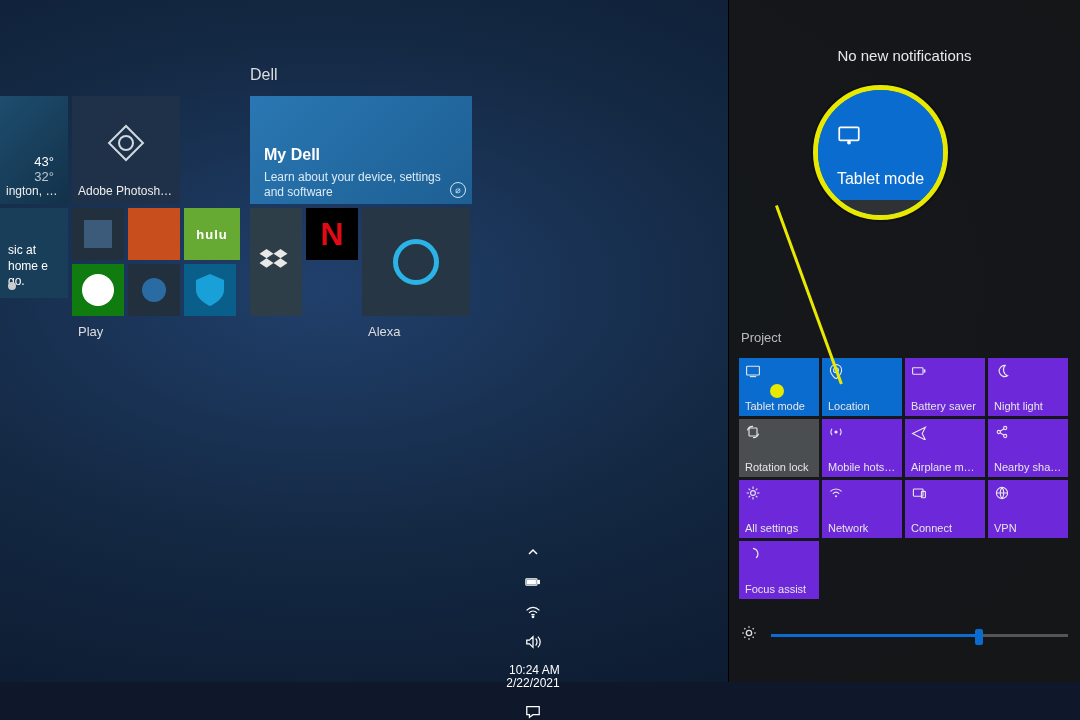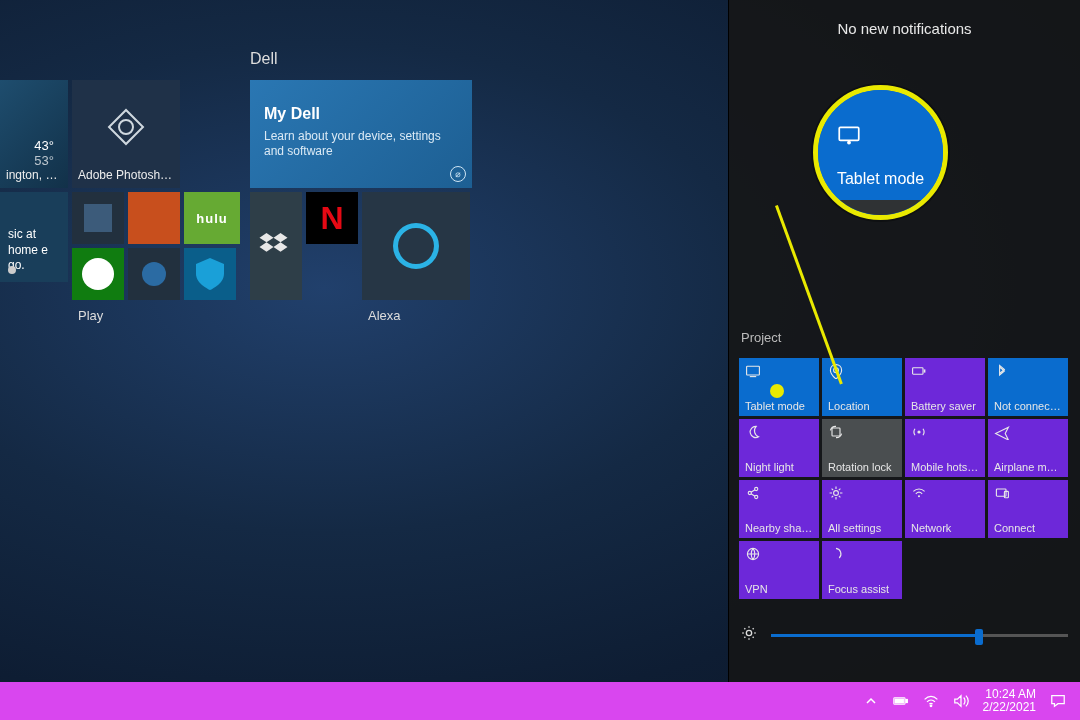--- a/index.html
+++ b/index.html
@@ -3,21 +3,21 @@
 <meta charset="utf-8">
 <style>
   * { box-sizing: border-box; margin: 0; padding: 0; }
   html, body { width: 1080px; height: 720px; overflow: hidden; font-family: "Segoe UI", Arial, sans-serif; }
   body {
     background: radial-gradient(ellipse at 30% 40%, #21406c 0%, #142944 40%, #0e1d33 70%, #0b1728 100%);
     color: #fff;
     position: relative;
   }
   
-  .tiles-area { position:absolute; left:0; top:50px; width:480px; }
+  .tiles-area { position:absolute; left:0; top:66px; width:480px; }
   .group-label { font-size:16px; color:#ddd; margin-left:250px; margin-bottom:8px; }
   .tile { position:absolute; background:#2b4a6a; color:#fff; font-size:13px; display:flex; flex-direction:column; justify-content:flex-end; padding:6px; overflow:hidden; }
   .tile.small { width:52px; height:52px; }
   .tile.app   { width:108px; height:108px; background:#1f3148; }
   .tile-label { font-size:12px; color:#eee; white-space:nowrap; overflow:hidden; text-overflow:ellipsis; }
   .tile-icon { flex:1; display:flex; align-items:center; justify-content:center; }
   .tile-icon svg { width:40px; height:40px; }
   .weather-tile { background:linear-gradient(135deg,#1e4d6e,#123149); }
   .weather-tile .temps { font-size:13px; text-align:right; padding-right:8px; margin-top:20px;}
   .mydell-tile { background:linear-gradient(135deg,#2a77b3,#1d5f93); }
@@ -29,21 +29,21 @@
   .dropbox-tile { background:#2e3e48; }
   .xbox-tile { background:#107c10; }
   .dark-tile { background:#22303e; }
   .spotify-dot { width:8px; height:8px; border-radius:50%; background:#ccc; margin:auto;}
   .alexa-ring { width:46px; height:46px; border:5px solid #2bb3e6; border-radius:50%; }
   .music-tile { background:#193e5a; font-size:12px; padding:8px; line-height:1.3;}
   .play-label, .alexa-label { position:absolute; bottom:-22px; left:6px; font-size:13px; color:#ddd;}
   
   
   .action-center { position:absolute; right:0; top:0; width:352px; height:682px; background:rgba(22,22,22,0.88); border-left:1px solid #000; }
-  .ac-header { text-align:center; font-size:15px; color:#e8e8e8; padding:20px 0 0 0; }
+  .ac-header { text-align:center; font-size:15px; color:#e8e8e8; padding:20px 0 0 0;margin-top:27px; }
   .ac-collapse { position:absolute; left:12px; top:330px; font-size:13px; color:#bbb; }
   .qa-grid { position:absolute; left:10px; top:358px; width:332px; display:grid; grid-template-columns: repeat(4, 80px); grid-auto-rows:58px; gap:3px; }
   .qa { background:#6d28d9; position:relative; padding:5px 6px 4px 6px; display:flex; flex-direction:column; justify-content:space-between; overflow:hidden;}
   .qa.on { background:#0a6cce; }
   .qa.dim { background:#4a4e50; }
   .qa .lbl { font-size:11px; color:#e6e6e6; white-space:nowrap; overflow:hidden; text-overflow:ellipsis;}
   .qa .icn { display:flex; align-items:center; justify-content:flex-start; }
   .qa .icn svg { width:16px; height:16px; }
   .brightness-row { position:absolute; left:12px; right:12px; top:625px; display:flex; align-items:center; gap:14px;}
   .brightness-track { flex:1; height:3px; background:#555; position:relative;}
@@ -53,50 +53,50 @@
   
   .magnifier { position:absolute; left:813px; top:85px; width:135px; height:135px; border-radius:50%; border:5px solid #e9e900; overflow:hidden; background:#0a6cce; box-shadow:0 0 0 2px rgba(0,0,0,0.3);}
   .magnifier .inner-top { height:110px; background:#0a6cce; display:flex; flex-direction:column; justify-content:flex-end; padding:10px 10px 12px 10px;}
   .magnifier .inner-top svg { width:26px; height:26px; position:absolute; top:32px; left:18px;}
   .magnifier .inner-top .mlabel { font-size:16px; color:#fff; text-align: center;}
   .magnifier .inner-bot { height:25px; background:#2f3234;}
   .leader-line { position:absolute; left:775px; top:206px; width:3px; height:190px; background:#e9e900; transform-origin: top left; transform: rotate(-20deg);}
   .origin-dot { position:absolute; left:770px; top:384px; width:14px; height:14px; background:#e9e900; border-radius:50%; }
   
   
-  .taskbar { position:absolute; left:0; bottom:0; width:1080px; height:38px; background:#d946ef; display:flex; align-items:center; justify-content:flex-end; padding-right:14px; gap:14px; color:#fff; font-size:12px;}
+  .taskbar { position:absolute; left:0; bottom:0; width:1080px; height:38px; background:#0f172a; display:flex; align-items:center; justify-content:flex-end; padding-right:14px; gap:14px; color:#fff; font-size:12px;flex-direction:column;}
   .taskbar .clock { text-align:right; line-height:1.1; font-size:12px;}
   .taskbar .tray-icon svg { width:16px; height:16px; }
   .taskbar .tray-icon { display:flex; align-items:center;}
 </style>
 </head>
 <body>
 
 <div class="tiles-area">
   <div class="group-label">Dell</div>
 
   <div class="tile weather-tile" style="left:0; top:30px; width:68px; height:108px;">
     <div class="temps">
       <div>43°</div>
-      <div style="opacity:.7">53°</div>
+      <div style="opacity:.7">32°</div>
     </div>
     <div class="tile-label">ington, D.C.</div>
   </div>
 
   <div class="tile app" style="left:72px; top:30px;">
     <div class="tile-icon">
       <svg viewBox="0 0 40 40">
           <rect x="8" y="8" width="24" height="24" fill="none" stroke="#cfd8df" stroke-width="2" transform="rotate(45 20 20)"></rect>
           <circle cx="20" cy="20" r="7" fill="none" stroke="#cfd8df" stroke-width="2"></circle>
         </svg>
     </div>
     <div class="tile-label">Adobe Photoshop...</div>
   </div>
 
-  <div class="tile mydell-tile" style="left:250px; top:30px; width:222px; height:108px; padding:28px 14px;">
+  <div class="tile mydell-tile" style="left:250px; top:30px; width:222px; height:108px; padding:3px 14px;">
     <div class="title">My Dell</div>
     <div class="desc">Learn about your device, settings and software</div>
     <div class="corner">⌀</div>
   </div>
 
   <div class="tile music-tile" style="left:0; top:142px; width:68px; height:90px;">
     <span>sic at home
 e go.</span>
     <div style="position:absolute; left:8px; bottom:8px;">
         <div class="spotify-dot"></div>
@@ -179,28 +179,20 @@
         <div class="lbl">Location</div>
       </div>
       <div class="qa ">
         <div class="icn">
           <svg viewBox="0 0 20 20">
             <rect x="2" y="6" width="13" height="8" rx="1" stroke="#e8e8e8" fill="none" stroke-width="1.4"></rect>
             <rect x="16" y="8" width="2" height="4" fill="#e8e8e8"></rect>
           </svg>
         </div>
         <div class="lbl">Battery saver</div>
-      </div>
-      <div class="qa on">
-        <div class="icn">
-          <svg viewBox="0 0 20 20">
-            <path d="M7 5l6 5-6 5V3l6 5-6 5" stroke="#e8e8e8" fill="none" stroke-width="1.4"></path>
-          </svg>
-        </div>
-        <div class="lbl">Not connected</div>
       </div>
       <div class="qa ">
         <div class="icn">
           <svg viewBox="0 0 20 20">
             <path d="M14 3a7 7 0 1 0 3 13 8 8 0 0 1-3-13z" stroke="#e8e8e8" fill="none" stroke-width="1.4"></path>
           </svg>
         </div>
         <div class="lbl">Night light</div>
       </div>
       <div class="qa dim">

